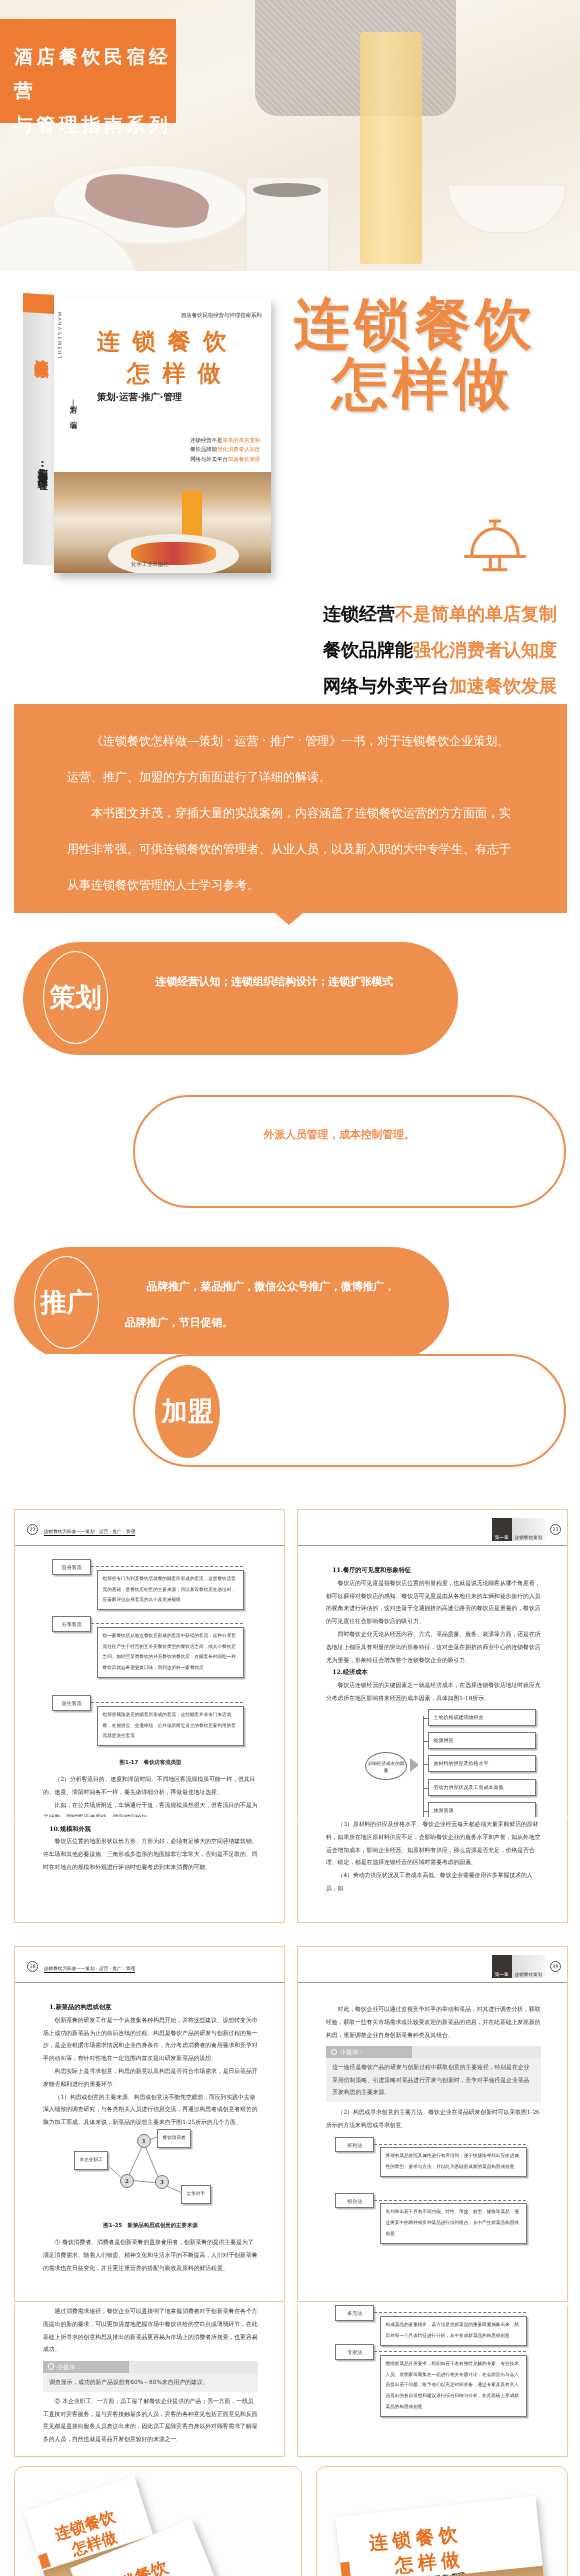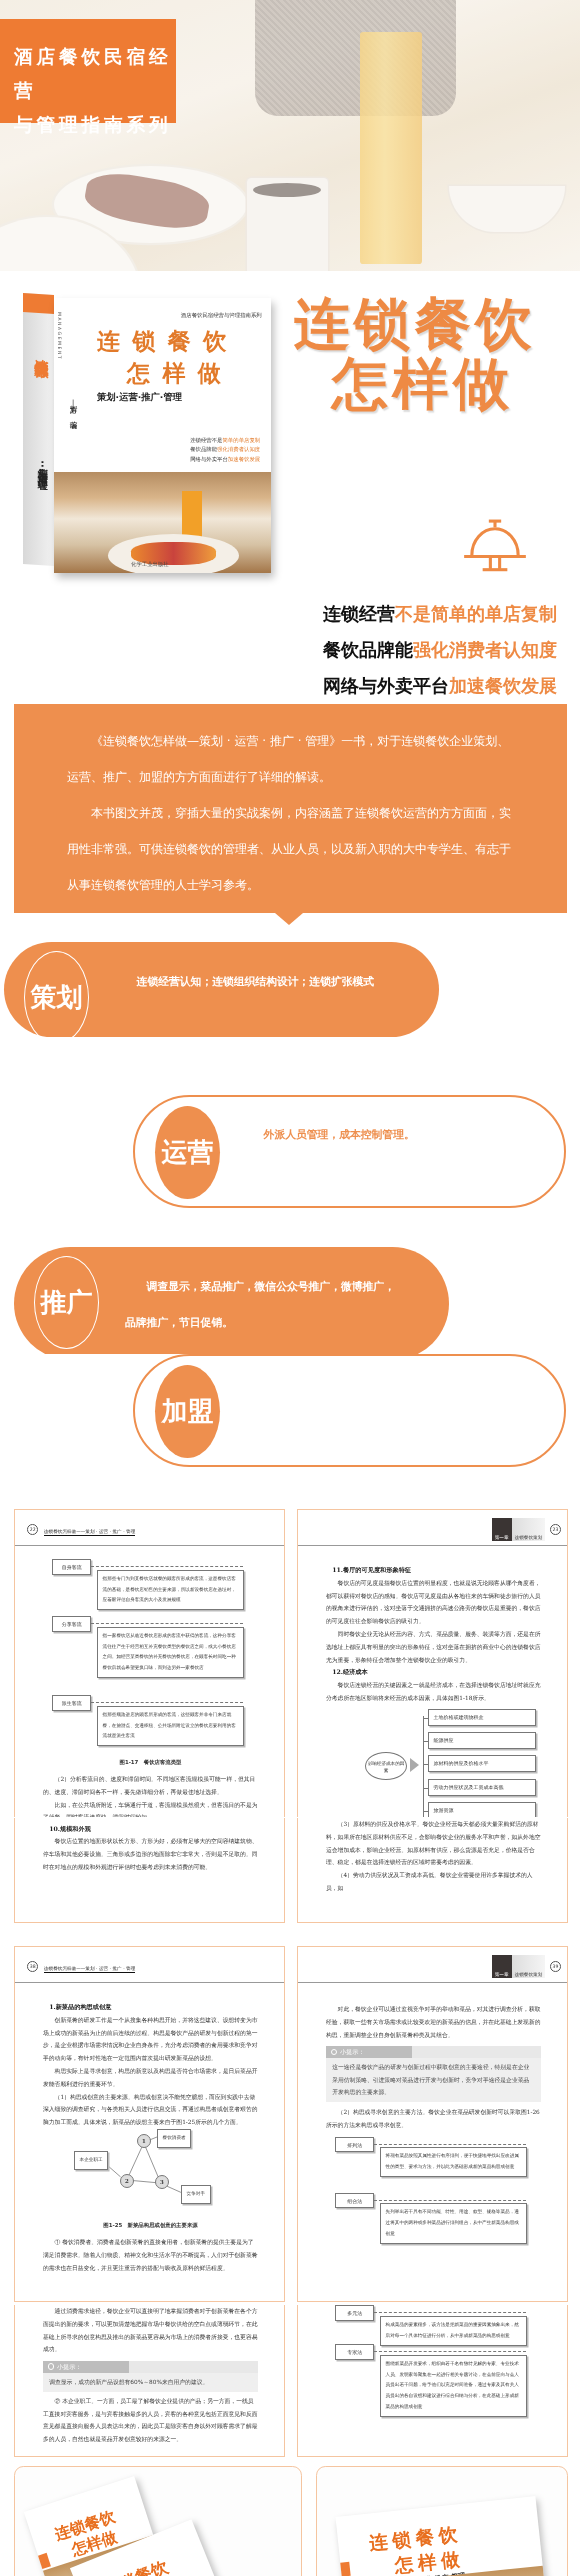--- a/index.html
+++ b/index.html
@@ -179,38 +179,37 @@
 
 <section class="sec intro-wrap" style="height:232px;">
   <div class="intro">
     <p>《连锁餐饮怎样做—策划 · 运营 · 推广 · 管理》一书，对于连锁餐饮企业策划、运营、推广、加盟的方方面面进行了详细的解读。</p>
     <p>本书图文并茂，穿插大量的实战案例，内容涵盖了连锁餐饮运营的方方面面，实用性非常强。可供连锁餐饮的管理者、从业人员，以及新入职的大中专学生、有志于从事连锁餐饮管理的人士学习参考。</p>
   </div>
   <div class="intro-arrow"></div>
 </section>
 
 <section class="sec pills" style="height:418px;">
-  <div class="pill filled" style="left:4px; top:6.2px; width:435px; height:95px;">
+  <div class="pill filled" style="left:23px; top:6.2px; width:435px; height:113px;">
     <div class="badge">策划</div>
     <div class="txt" style="left:111px; top:21.7px; width:302px;">
       <p>连锁经营认知；连锁组织结构设计；连锁扩张模式</p>
     </div>
   </div>
 
   <div class="pill outline" style="left:133px; top:159px; width:433px; height:113px;">
-    <div class="badge">运营</div>
     <div class="txt" style="left:107px; top:20px; width:302px;">
       <p>外派人员管理，成本控制管理。</p>
     </div>
   </div>
 
   <div class="pill filled" style="left:14px; top:311px; width:435px; height:113px;">
     <div class="badge">推广</div>
     <div class="txt" style="left:111px; top:21.7px; width:302px;">
-      <p>调查显示，菜品推广，微信公众号推广，微博推广，</p>
+      <p>品牌推广，菜品推广，微信公众号推广，微博推广，</p>
       <p>品牌推广，节日促销。</p>
     </div>
   </div>
 </section>
 
 <section class="sec" style="height:155px;">
   <div class="pill outline" style="left:133px; top:0px; width:433px; height:113px;text-align:right;">
     <div class="badge">加盟</div>
   </div>
 </section>

